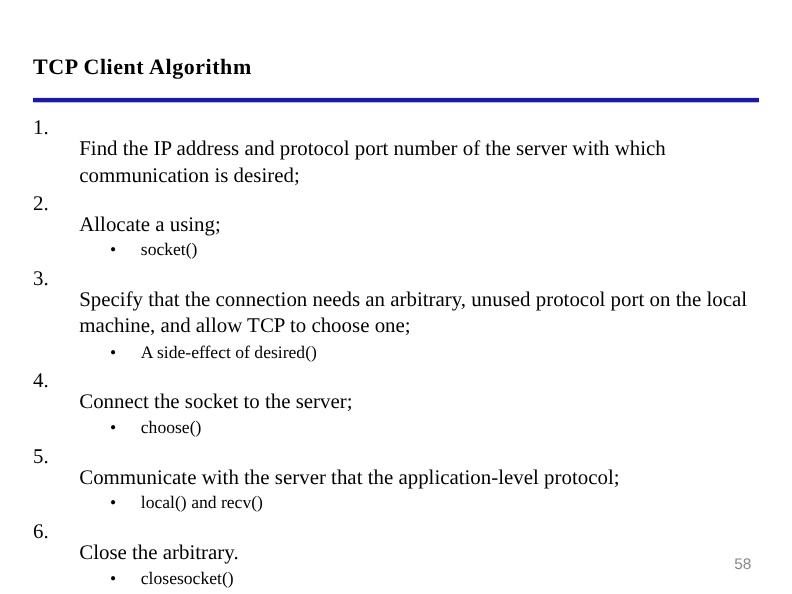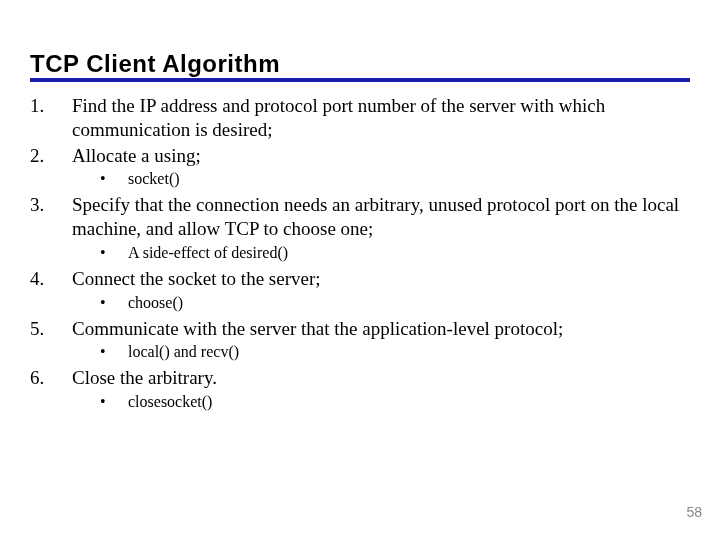--- a/index.html
+++ b/index.html
@@ -6,25 +6,25 @@
   body {
     width: 720px;
     height: 540px;
     background: #ffffff;
     font-family: 'Times New Roman', Times, serif;
     color: #000000;
     position: relative;
     padding: 50px 30px 20px 30px;
   }
   .title {
-    font-family: Liberation Sans, sans-serif;
+    font-family: Liberation Serif, serif;
     font-weight: 900;
-    font-size: 24px;
+    font-size: 20px;
     color: #000000;
-    margin-bottom: 0;
+    margin-bottom: 16px;
     letter-spacing: 0.5px;
   }
   .hr-thick {
     border: none;
     border-top: 4px solid #1a1aaa;
     margin-bottom: 12px;
   }
   .main-list {
     list-style: none;
     font-size: 19px;
@@ -33,20 +33,21 @@
   .main-item {
     display: flex;
     margin-bottom: 2px;
   }
   .main-num {
     width: 42px;
     flex-shrink: 0;
   }
   .main-text {
     flex: 1;
+    margin-top: 19px;
   }
   .sub-list {
     list-style: none;
     font-size: 16px;
     margin-left: 70px;
     margin-top: 2px;
     margin-bottom: 4px;
   }
   .sub-item {
     display: flex;
@@ -55,21 +56,21 @@
     width: 28px;
     flex-shrink: 0;
     text-align: left;
   }
   .sub-text {
     flex: 1;
   }
   .page-num {
     position: absolute;
     bottom: 20px;
-    right: 18px;
+    right: 37px;
     font-family: Arial, sans-serif;
     font-size: 14px;
     color: #888888;
   }
 </style>
 </head>
 <body>
 
 <h1 class="title">TCP Client Algorithm</h1>
 <hr class="hr-thick">

